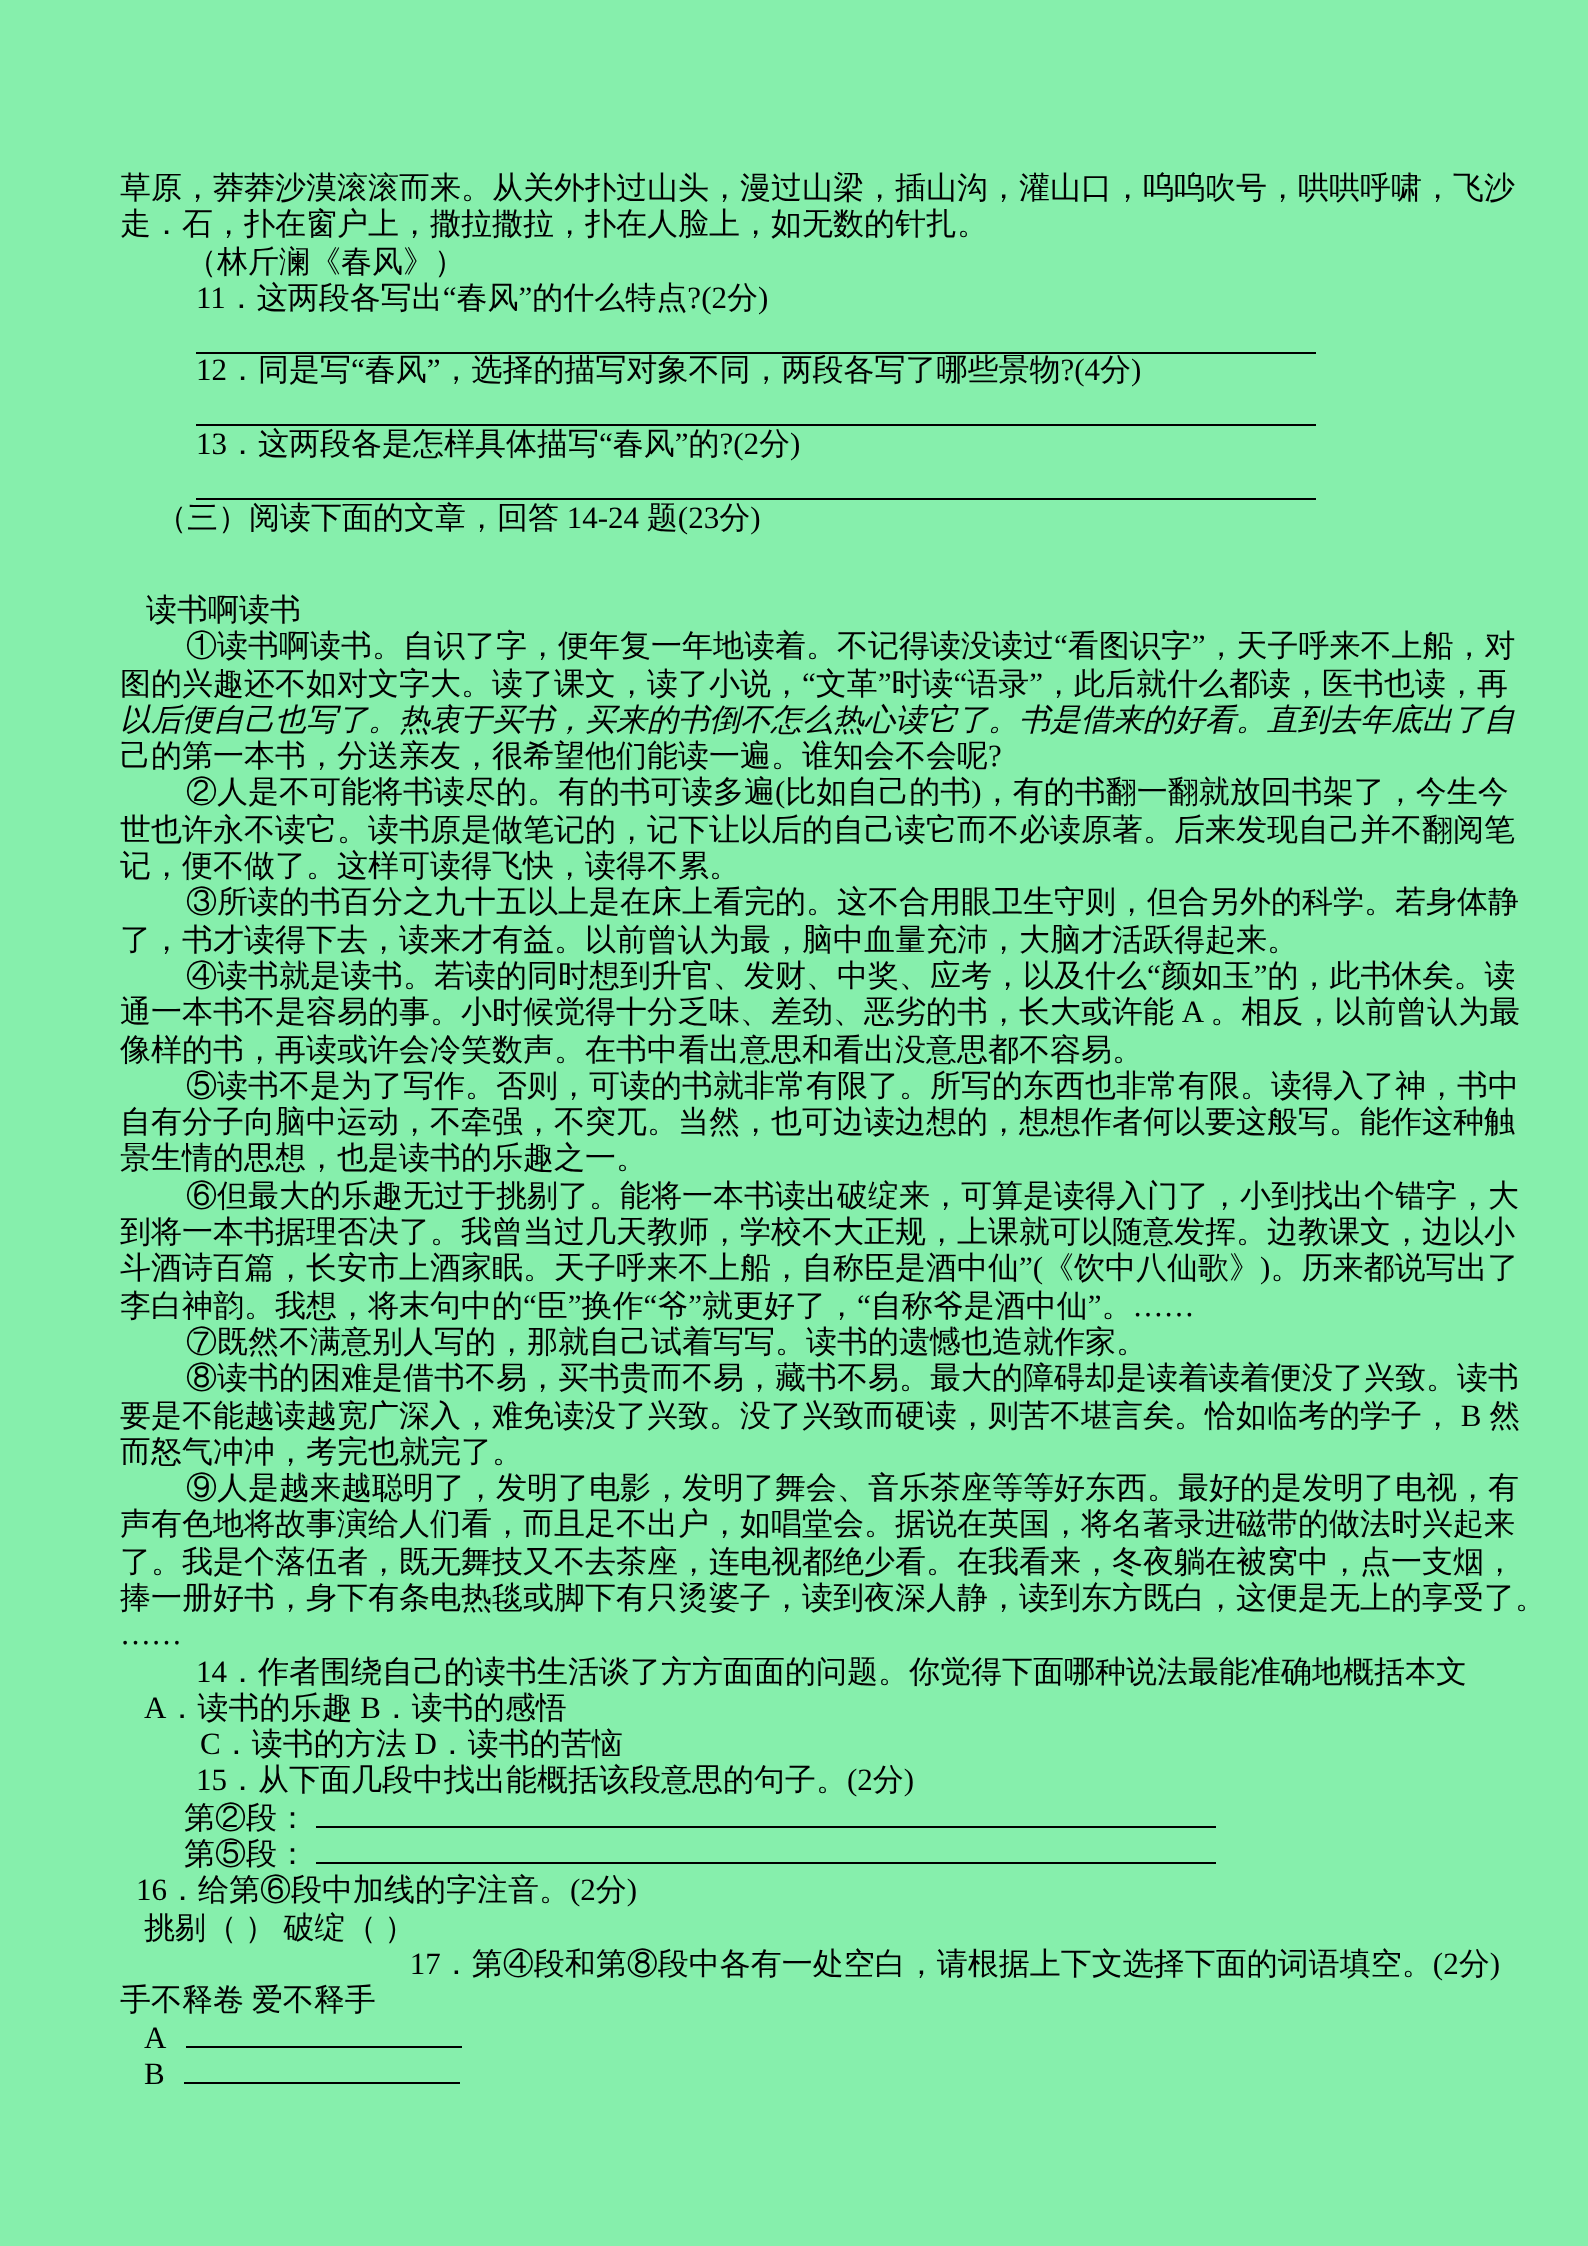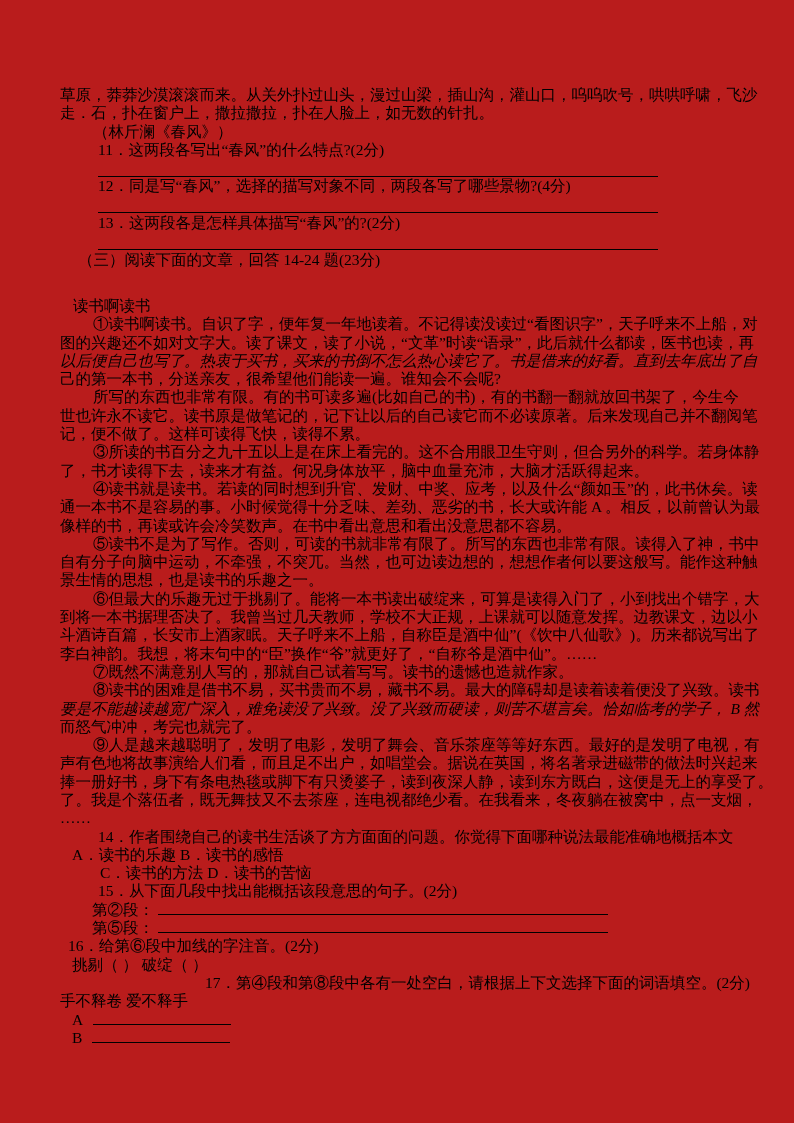--- a/index.html
+++ b/index.html
@@ -4,21 +4,21 @@
 <style>
   html, body {
     margin: 0;
     padding: 0;
     background: #ffffff;
   }
   .page {
     position: relative;
     width: 794px;
     height: 1123px;
-    background: #b91c1c;
+    background: #86efac;
     overflow: hidden;
     font-family: "Liberation Serif", "DejaVu Serif", serif;
     color: #000000;
   }
   .content {
     position: absolute;
     left: 60px;
     top: 86px;
     width: 690px;
   }
@@ -59,43 +59,43 @@
       <div class="line" style="padding-left: 38px;"><span>13．这两段各是怎样具体描写“春风”的?(2分)</span></div>
       <div class="line" style="padding-left: 38px;">
         <div class="rule" style="width: 560px;"></div>
       </div>
       <div class="line" style="padding-left: 18px;"><span>（三）阅读下面的文章，回答 14-24 题(23分)</span></div>
       <div class="line" style="padding-left: 13px; margin-top: 28px;"><span>读书啊读书</span></div>
       <div class="line" style="padding-left: 33px;"><span>①读书啊读书。自识了字，便年复一年地读着。不记得读没读过“看图识字”，天子呼来不上船，对</span></div>
       <div class="line" style="padding-left: 0px;"><span>图的兴趣还不如对文字大。读了课文，读了小说，“文革”时读“语录”，此后就什么都读，医书也读，再</span></div>
       <div class="line" style="padding-left: 0px; font-style: italic;"><span>以后便自己也写了。热衷于买书，买来的书倒不怎么热心读它了。书是借来的好看。直到去年底出了自</span></div>
       <div class="line" style="padding-left: 0px;"><span>己的第一本书，分送亲友，很希望他们能读一遍。谁知会不会呢?</span></div>
-      <div class="line" style="padding-left: 33px;"><span>所写的东西也非常有限。有的书可读多遍(比如自己的书)，有的书翻一翻就放回书架了，今生今</span></div>
+      <div class="line" style="padding-left: 33px;"><span>②人是不可能将书读尽的。有的书可读多遍(比如自己的书)，有的书翻一翻就放回书架了，今生今</span></div>
       <div class="line" style="padding-left: 0px;"><span>世也许永不读它。读书原是做笔记的，记下让以后的自己读它而不必读原著。后来发现自己并不翻阅笔</span></div>
       <div class="line" style="padding-left: 0px;"><span>记，便不做了。这样可读得飞快，读得不累。</span></div>
       <div class="line" style="padding-left: 33px;"><span>③所读的书百分之九十五以上是在床上看完的。这不合用眼卫生守则，但合另外的科学。若身体静</span></div>
-      <div class="line" style="padding-left: 0px;"><span>了，书才读得下去，读来才有益。何况身体放平，脑中血量充沛，大脑才活跃得起来。</span></div>
+      <div class="line" style="padding-left: 0px;"><span>了，书才读得下去，读来才有益。以前曾认为最，脑中血量充沛，大脑才活跃得起来。</span></div>
       <div class="line" style="padding-left: 33px;"><span>④读书就是读书。若读的同时想到升官、发财、中奖、应考，以及什么“颜如玉”的，此书休矣。读</span></div>
       <div class="line" style="padding-left: 0px;"><span>通一本书不是容易的事。小时候觉得十分乏味、差劲、恶劣的书，长大或许能 A 。相反，以前曾认为最</span></div>
       <div class="line" style="padding-left: 0px;"><span>像样的书，再读或许会冷笑数声。在书中看出意思和看出没意思都不容易。</span></div>
       <div class="line" style="padding-left: 33px;"><span>⑤读书不是为了写作。否则，可读的书就非常有限了。所写的东西也非常有限。读得入了神，书中</span></div>
       <div class="line" style="padding-left: 0px;"><span>自有分子向脑中运动，不牵强，不突兀。当然，也可边读边想的，想想作者何以要这般写。能作这种触</span></div>
       <div class="line" style="padding-left: 0px;"><span>景生情的思想，也是读书的乐趣之一。</span></div>
       <div class="line" style="padding-left: 33px;"><span>⑥但最大的乐趣无过于挑剔了。能将一本书读出破绽来，可算是读得入门了，小到找出个错字，大</span></div>
       <div class="line" style="padding-left: 0px;"><span>到将一本书据理否决了。我曾当过几天教师，学校不大正规，上课就可以随意发挥。边教课文，边以小</span></div>
       <div class="line" style="padding-left: 0px;"><span>斗酒诗百篇，长安市上酒家眠。天子呼来不上船，自称臣是酒中仙”(《饮中八仙歌》)。历来都说写出了</span></div>
       <div class="line" style="padding-left: 0px;"><span>李白神韵。我想，将末句中的“臣”换作“爷”就更好了，“自称爷是酒中仙”。……</span></div>
       <div class="line" style="padding-left: 33px;"><span>⑦既然不满意别人写的，那就自己试着写写。读书的遗憾也造就作家。</span></div>
       <div class="line" style="padding-left: 33px;"><span>⑧读书的困难是借书不易，买书贵而不易，藏书不易。最大的障碍却是读着读着便没了兴致。读书</span></div>
-      <div class="line" style="padding-left: 0px; font-style: italic;"><span>要是不能越读越宽广深入，难免读没了兴致。没了兴致而硬读，则苦不堪言矣。恰如临考的学子， B 然</span></div>
+      <div class="line" style="padding-left: 0px;"><span>要是不能越读越宽广深入，难免读没了兴致。没了兴致而硬读，则苦不堪言矣。恰如临考的学子， B 然</span></div>
       <div class="line" style="padding-left: 0px;"><span>而怒气冲冲，考完也就完了。</span></div>
       <div class="line" style="padding-left: 33px;"><span>⑨人是越来越聪明了，发明了电影，发明了舞会、音乐茶座等等好东西。最好的是发明了电视，有</span></div>
       <div class="line" style="padding-left: 0px;"><span>声有色地将故事演给人们看，而且足不出户，如唱堂会。据说在英国，将名著录进磁带的做法时兴起来</span></div>
+      <div class="line" style="padding-left: 0px;"><span>了。我是个落伍者，既无舞技又不去茶座，连电视都绝少看。在我看来，冬夜躺在被窝中，点一支烟，</span></div>
       <div class="line" style="padding-left: 0px;"><span>捧一册好书，身下有条电热毯或脚下有只烫婆子，读到夜深人静，读到东方既白，这便是无上的享受了。</span></div>
-      <div class="line" style="padding-left: 0px;"><span>了。我是个落伍者，既无舞技又不去茶座，连电视都绝少看。在我看来，冬夜躺在被窝中，点一支烟，</span></div>
       <div class="line" style="padding-left: 0px;"><span>……</span></div>
       <div class="line" style="padding-left: 38px;"><span>14．作者围绕自己的读书生活谈了方方面面的问题。你觉得下面哪种说法最能准确地概括本文</span></div>
       <div class="line" style="padding-left: 12px;"><span>A．读书的乐趣 B．读书的感悟</span></div>
       <div class="line" style="padding-left: 40px;"><span>C．读书的方法 D．读书的苦恼</span></div>
       <div class="line" style="padding-left: 38px;"><span>15．从下面几段中找出能概括该段意思的句子。(2分)</span></div>
       <div class="line" style="padding-left: 32px;"><span>第②段：</span><span class="blank" style="width: 450px; margin-left: 4px;"></span></div>
       <div class="line" style="padding-left: 32px;"><span>第⑤段：</span><span class="blank" style="width: 450px; margin-left: 4px;"></span></div>
       <div class="line" style="padding-left: 8px;"><span>16．给第⑥段中加线的字注音。(2分)</span></div>
       <div class="line" style="padding-left: 0px; margin-left: 12px;"><span>挑剔（ ） 破绽（ ）</span></div>
       <div class="line" style="padding-left: 8px; text-align: right;"><span>17．第④段和第⑧段中各有一处空白，请根据上下文选择下面的词语填空。(2分)</span></div>

